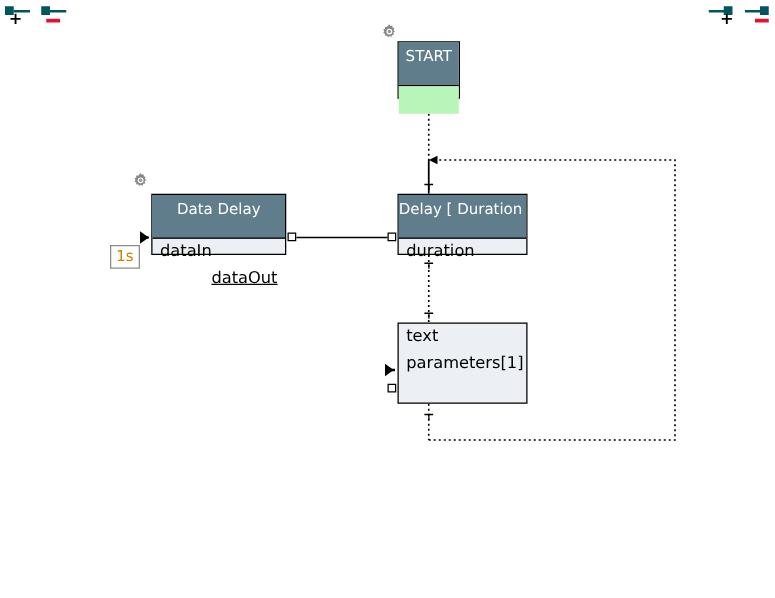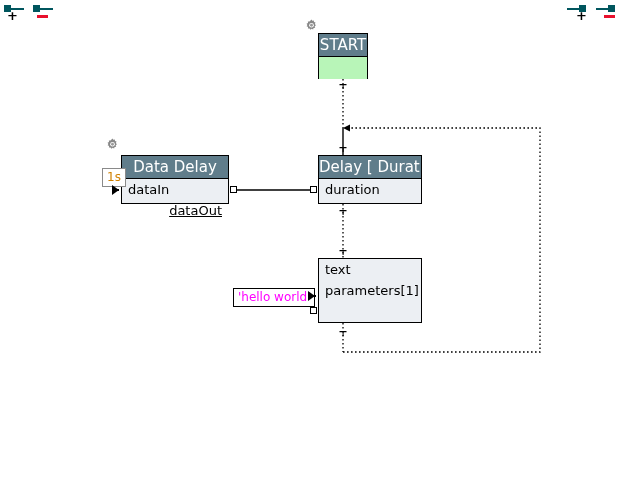--- a/index.html
+++ b/index.html
@@ -88,23 +88,23 @@
   .node {
     position: absolute;
     border: 1px solid #000000;
     background: #eceff3;
     box-sizing: border-box;
     cursor: pointer;
   }
   .node-header {
     background: #607d8b;
     color: #ffffff;
-    font-size: 15px;
+    font-size: 12px;
     line-height: 22px;
-    height: 23px;
+    height: 35px;
     text-align: center;
     border-bottom: 1px solid #000000;
     box-sizing: border-box;
     white-space: nowrap;
     overflow: hidden;
   }
   .node-body {
     box-sizing: border-box;
   }
   .node-body.empty-green {
@@ -280,21 +280,20 @@
       <div class="port-row">
         <span class="pin">text</span>
       </div>
       <div class="port-row">
         <span class="pin">parameters[1]</span>
       </div>
     </div>
   </div>
   <div class="port-nub" style="left:310px; top:307px;"></div>
 
-  <div class="literal num" style="left:88px; top:168px;margin-left:14px;">1s</div>
+  <div class="literal num" style="left:88px; top:196px;">1s</div>
   <div class="plug-stem" style="left:112px; top:189px; width:7px;"></div>
   <div class="plug" style="left:112px; top:185px;"></div>
 
-  <div class="literal str" style="left:233px; top:288px;">'hello world'</div>
   <div class="plug-stem" style="left:308px; top:295px; width:8px;"></div>
   <div class="plug" style="left:308px; top:291px;"></div>
 
 </div>
 
 </body></html>

